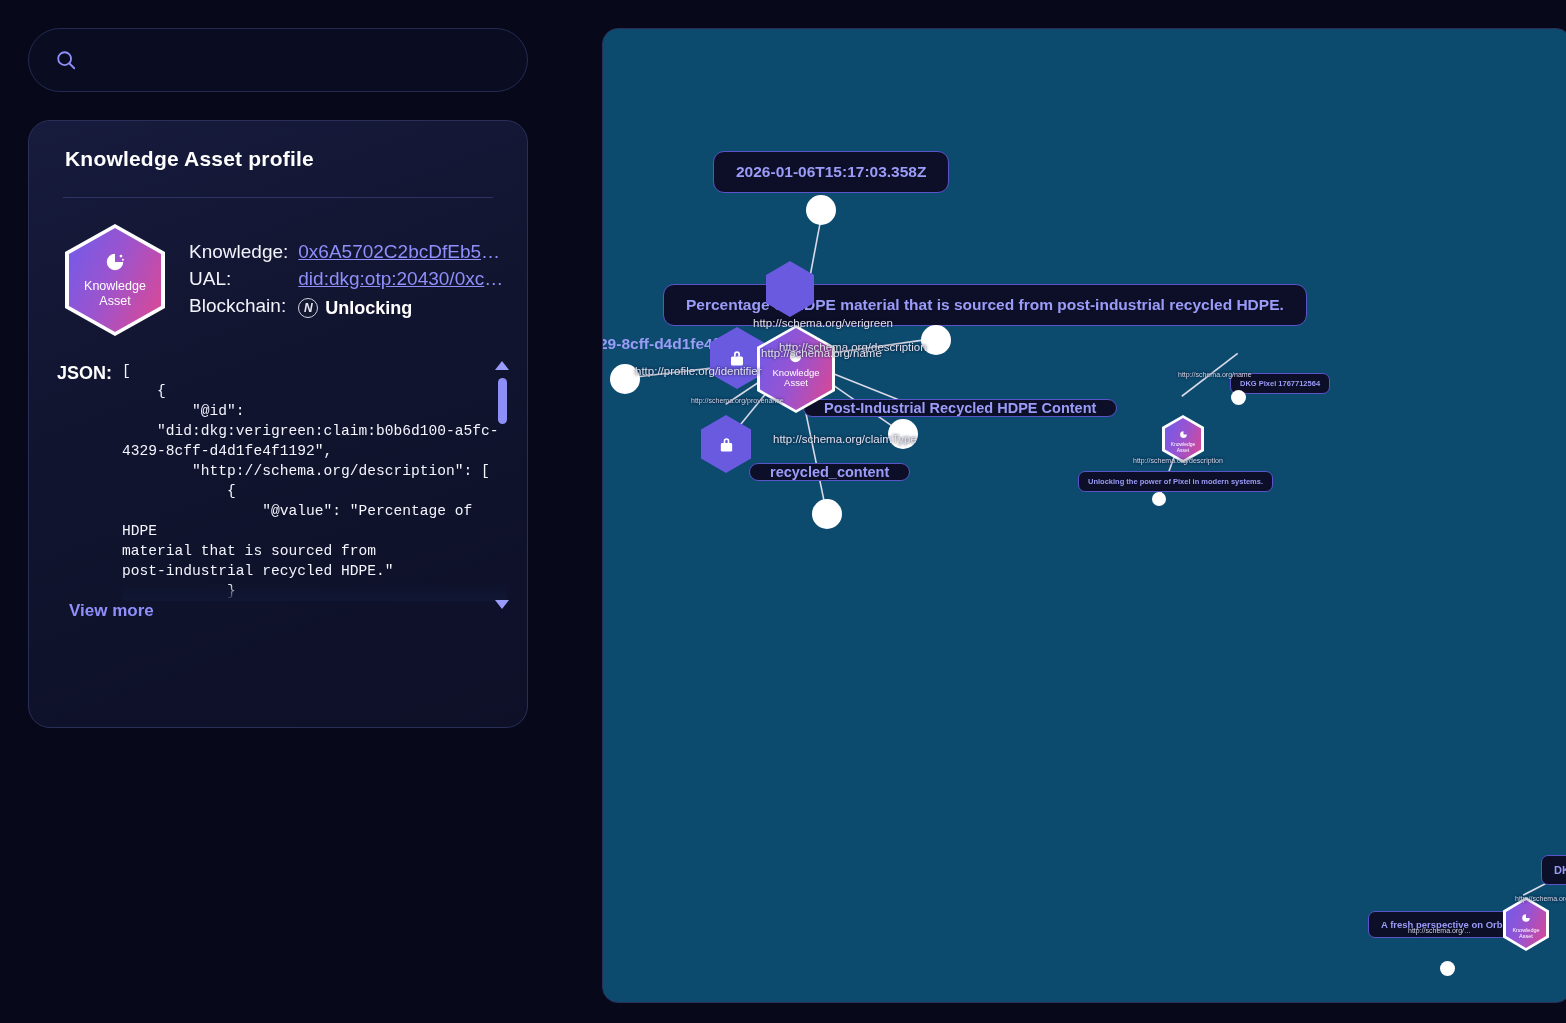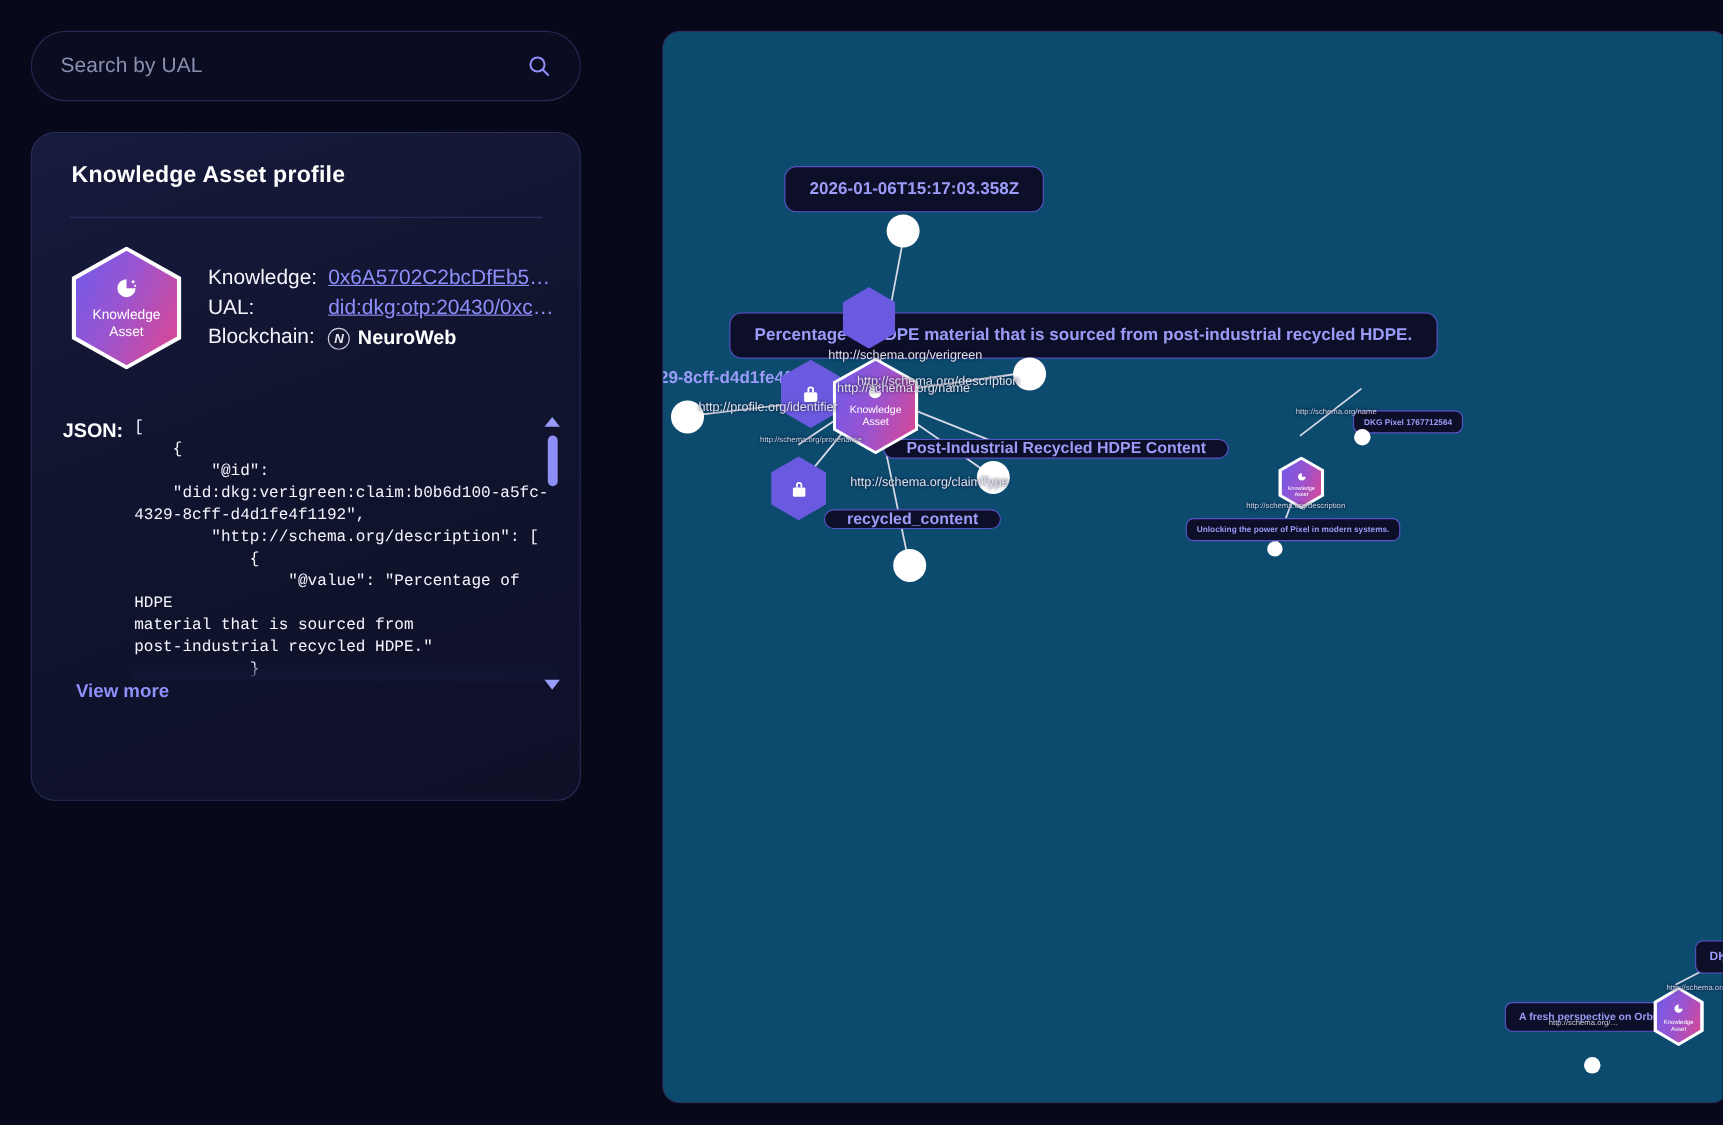--- a/index.html
+++ b/index.html
@@ -63,21 +63,21 @@
     color: #8e8ffa; font-size: 19px; text-decoration: underline;
     white-space: nowrap; overflow: hidden; text-overflow: ellipsis;
     max-width: 236px; display: inline-block; cursor: pointer;
   }
   .chain-val { display: flex; align-items: center; gap: 7px; color: #fff;
                font-size: 18px; font-weight: bold; }
   .chain-badge { width: 20px; height: 20px; border-radius: 50%; border: 1.6px solid #cfd2e6;
                  background:#15172e; color:#e7e9f7; font-size: 12px; font-weight: bold;
                  display: flex; align-items: center; justify-content: center; font-style: italic; }
 
-  .json-block { display: flex; margin-top: 43px; padding-left: 8px; position: relative; }
+  .json-block { display: flex; margin-top: 25px; padding-left: 8px; position: relative; }
   .json-key { color: #fff; font-size: 18px; font-weight: bold; padding-top: 2px; flex: none; }
   .json-scroll {
     position: relative; margin-left: 10px; width: 390px; height: 240px;
     overflow: hidden;
   }
   .json-code {
     color: #f4f5ff; font-family: "Liberation Mono", monospace;
     font-size: 14.6px; line-height: 20px; white-space: pre-wrap; word-break: break-word;
   }
   .json-fade { position: absolute; left: 0; right: 0; bottom: 0; height: 18px;
@@ -137,21 +137,20 @@
   }
 </style>
 </head>
 <body>
 
 <div id="app">
 
   <div id="left-col">
 
     <div class="search-bar">
-      <input class="search-input" type="text" placeholder="Search by UAL" style="">
       <svg class="search-icon" viewBox="0 0 24 24" fill="none" stroke="#8e8ffa" stroke-width="2" stroke-linecap="round">
         <circle cx="10.5" cy="10.5" r="7"></circle>
           <line x1="15.8" y1="15.8" x2="21" y2="21"></line>
       </svg>
     </div>
 
     <div class="profile-card">
       <div class="profile-title">Knowledge Asset profile</div>
       <div class="divider"></div>
 
@@ -170,21 +169,21 @@
         </div>
 
         <div class="id-fields">
           <span class="id-key">Knowledge:</span>
           <a class="id-val-link">0x6A5702C2bcDfEb5483a…</a>
           <span class="id-key">UAL:</span>
           <a class="id-val-link">did:dkg:otp:20430/0xcdb2…</a>
           <span class="id-key">Blockchain:</span>
           <span class="chain-val">
             <span class="chain-badge">N</span>
-            <span>NeuroWeb</span>
+            <span>Unlocking</span>
           </span>
         </div>
       </div>
 
       <div class="json-block">
         <span class="json-key">JSON:</span>
         <div class="json-scroll">
           <pre class="json-code">[
     {
         "@id":

